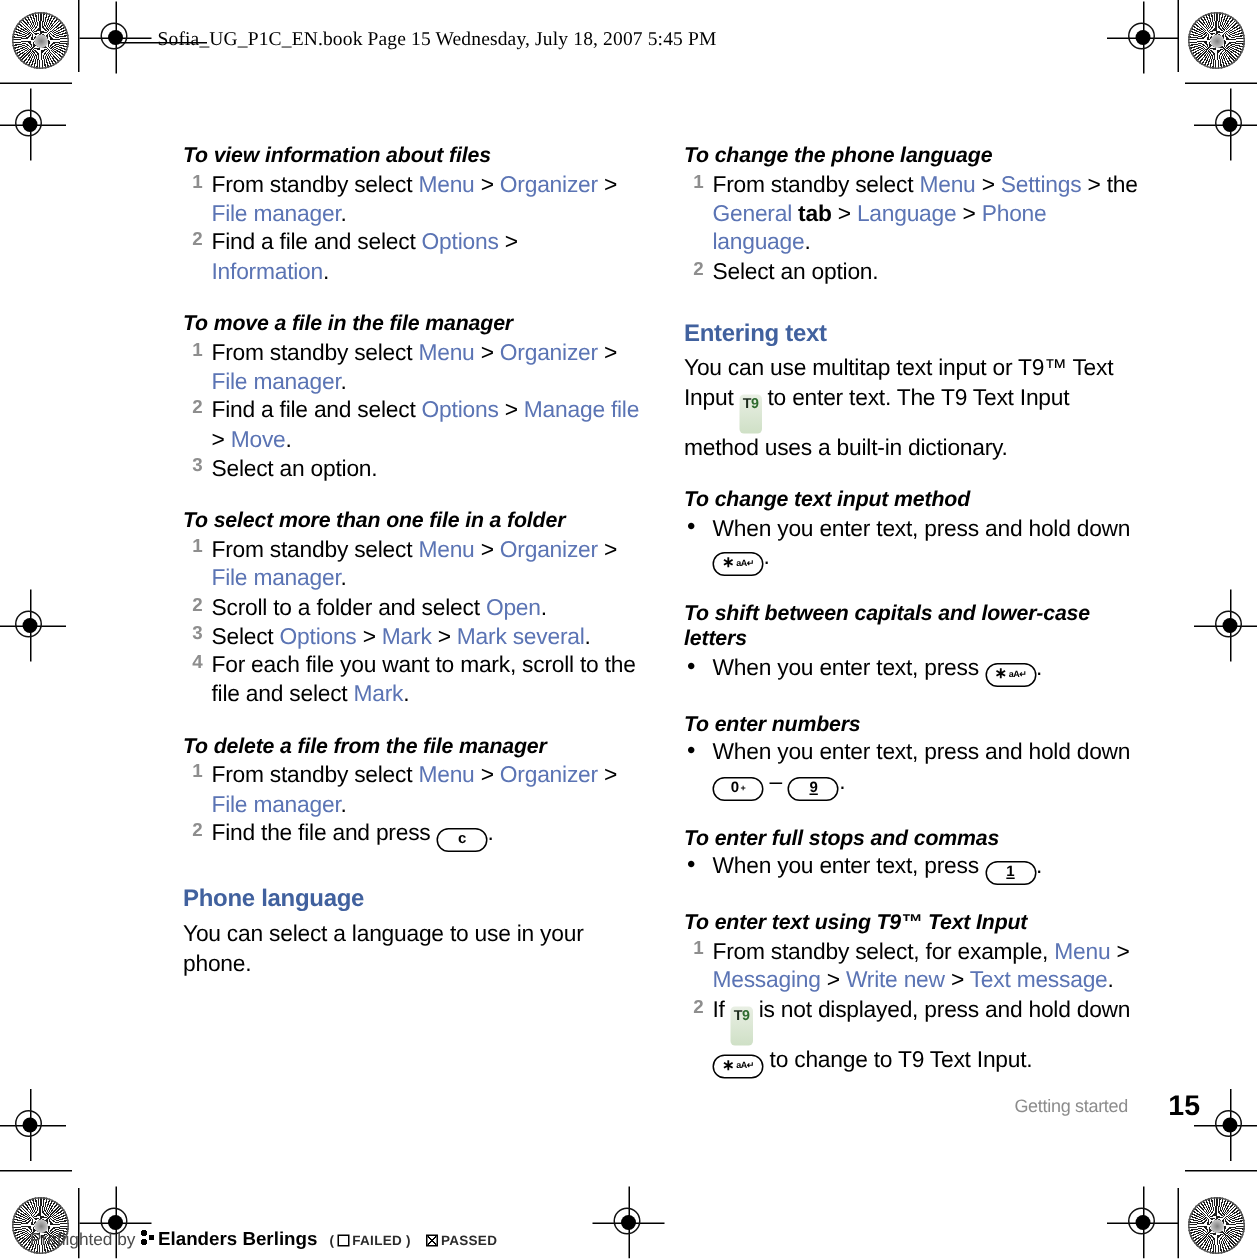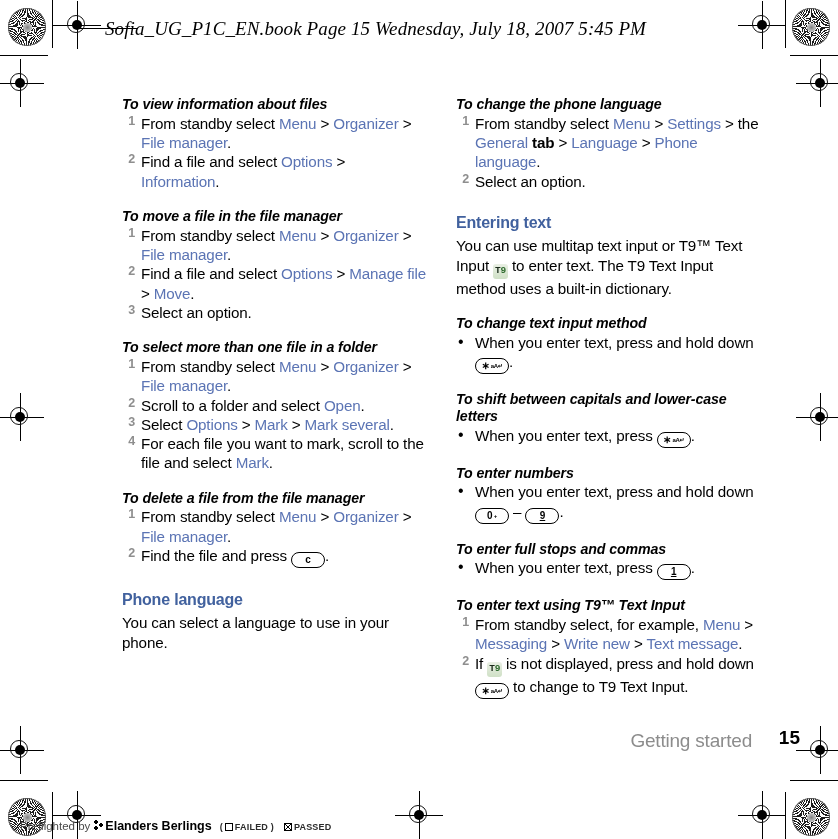--- a/index.html
+++ b/index.html
@@ -69,25 +69,24 @@
     position: absolute;
     background: #000;
   }
 
   
   .hdr-text {
     position: absolute;
     left: 105px;
     top: 18px;
     font-family: "Liberation Serif", serif;
-    font-size: 19px;
+    font-size: 13px;
     color: #000;
     white-space: nowrap;
     letter-spacing: 0.1px;
-    font-style: italic;
   }
 
   
   .page-body {
     position: absolute;
     left: 0; top: 84px;
     width: 838px;
     height: 620px;
   }
   .col {
@@ -191,39 +190,38 @@
   }
   .key .k-u { text-decoration: underline; }
 
   
   .t9-badge {
     display: inline-block;
     vertical-align: -2px;
     background: linear-gradient(#e9efe4, #cfe0c6);
     border-radius: 3px;
     padding: 0 2px;
-    height: 15px;
+    height: 26px;
     line-height: 13px;
     font-size: 9.5px;
     font-weight: bold;
     color: #1c2b1c;
     letter-spacing: -0.3px;
-    font-family: Liberation Mono, monospace;
   }
   .t9-badge .t9-9 {
     color: #2d6a2d;
     font-weight: bold;
   }
 
   
   .footer-chapter {
     position: absolute;
     right: 86px;
     top: 730px;
-    font-size: 19px;
+    font-size: 12px;
     color: #8c8c8c;
     letter-spacing: -0.2px;
   }
   .footer-pageno {
     position: absolute;
     right: 38px;
     top: 727px;
     font-size: 19px;
     font-weight: bold;
     color: #000;

